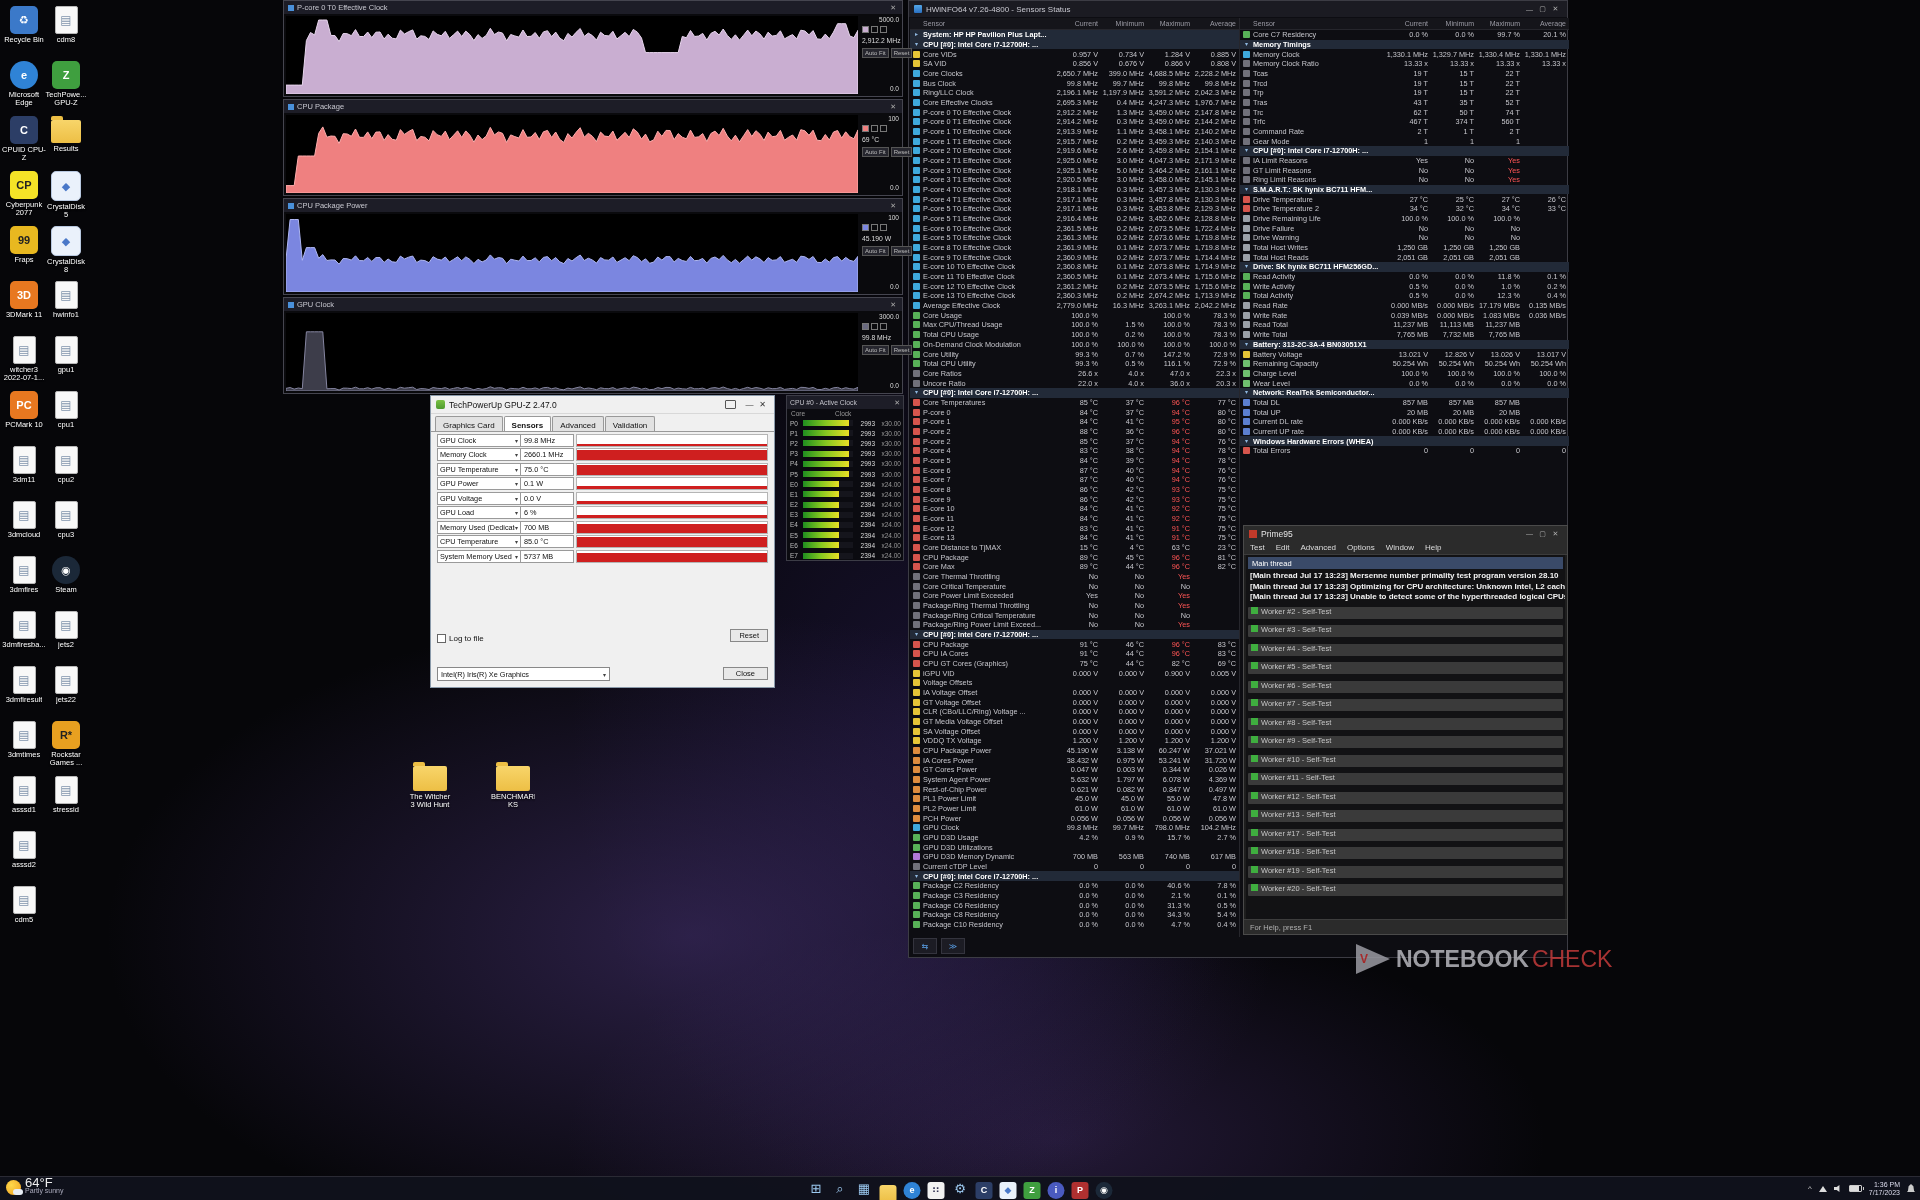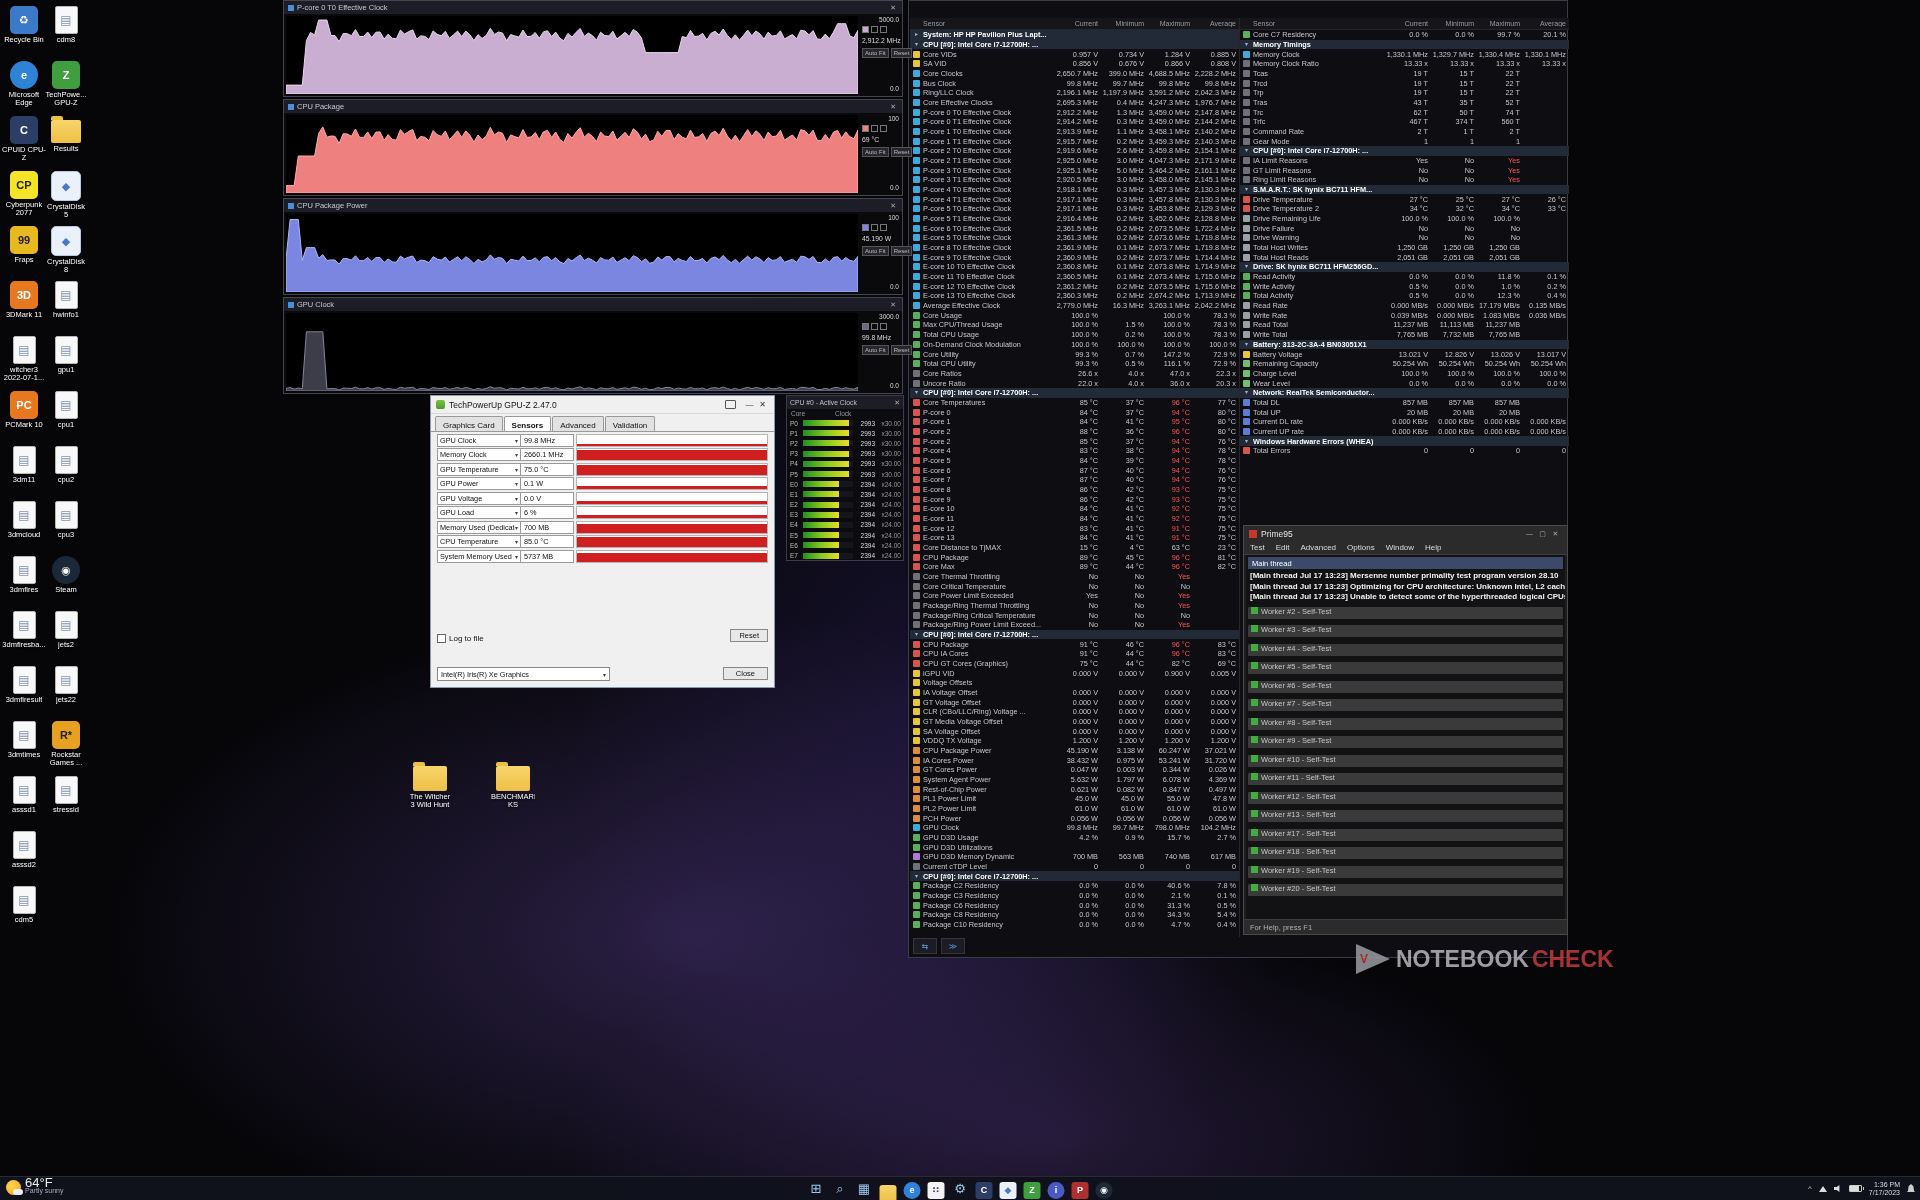--- a/index.html
+++ b/index.html
@@ -111,21 +111,21 @@
   .pmainbar{height:12px;background:#3a4a68;color:#fff;font-size:7.5px;display:flex;align-items:center;padding:0 4px;margin:2px 2px 0}
   .plog{padding:2px 0 4px}
   .pline{font-size:8px;font-weight:bold;color:#f2f2f2;line-height:10.5px;padding:0 4px;white-space:nowrap;overflow:hidden}
   .pworker{height:12px;background:#3a3a3a;border-radius:1px;margin:0 2px 6.5px;display:flex;align-items:flex-start;padding:0 3px;font-size:7.5px;color:#c6c6c6;cursor:pointer}
   .wic{width:7px;height:7px;background:#3fae3f;margin-right:3px;flex:none}
   .pstatus{position:absolute;left:0;right:0;bottom:0;height:14px;background:#2b2b2b;border-top:1px solid #3d3d3d;display:flex;align-items:center;padding-left:6px;font-size:7.5px;color:#b0b0b0}
   
   .nbc{position:absolute;left:1356px;top:944px;display:flex;align-items:center;gap:6px;opacity:.85;z-index:9}
   .nbtri{width:30px;height:30px;background:#9a9aa2;clip-path:polygon(0 0,100% 50%,0 100%);display:flex;align-items:center;padding-left:4px;color:#c03030;font-weight:bold;font-size:12px}
   .nbta{font-size:23px;font-weight:bold;color:#b6b6bc}
-  .nbtb{font-size:23px;font-weight:bold;color:#c23a3a;margin-left:-3px}
+  .nbtb{font-size:23px;font-weight:normal;color:#c23a3a;margin-left:-3px}
   
   .taskbar{position:absolute;left:0;right:0;bottom:0;height:23px;background:rgba(16,18,28,.96);border-top:1px solid #2a2a34;z-index:10}
   .tweather{position:absolute;left:6px;top:2px;display:flex;align-items:center;gap:4px;cursor:pointer}
   .wsun{width:15px;height:15px;border-radius:50%;background:radial-gradient(circle at 35% 35%,#ffd84a,#f0a020);position:relative;flex:none}
   .wsun::after{content:"";position:absolute;right:-2px;bottom:0;width:10px;height:6px;background:#e8eef5;border-radius:4px}
   .wtemp{font-size:13px;color:#eee;line-height:8px}
   .wcond{font-size:7px;color:#aab;line-height:8px}
   .ticons{position:absolute;left:50%;top:2px;transform:translateX(-50%);display:flex;gap:5px}
   .ticon{width:19px;text-align:center;cursor:pointer;position:relative}
   .ttile{width:17px;height:17px;border-radius:3px;display:inline-flex;align-items:center;justify-content:center;font-size:9px;font-weight:bold;color:#fff}
@@ -761,20 +761,27 @@
           <span class="abar">
             <i style="width: 36px;"></i>
           </span>
           <span class="aclk">2394</span>
           <span class="arat">x24.00</span>
         </div>
       </div>
   </div>
 
   <div class="hwin">
+    <div class="htitle">
+      <span class="hico"></span>
+      <span class="httl">HWiNFO64 v7.26-4800 - Sensors Status</span>
+      <span class="hctl">—</span>
+      <span class="hctl">▢</span>
+      <span class="hctl">✕</span>
+    </div>
     <div class="hpanel" style="left:1px">
       <div class="hhead">
         <span class="ric" style="background:none"></span>
         <span class="rl">Sensor</span>
         <span class="rv">Current</span>
         <span class="rv">Minimum</span>
         <span class="rv">Maximum</span>
         <span class="rv">Average</span>
       </div>
       <div>

